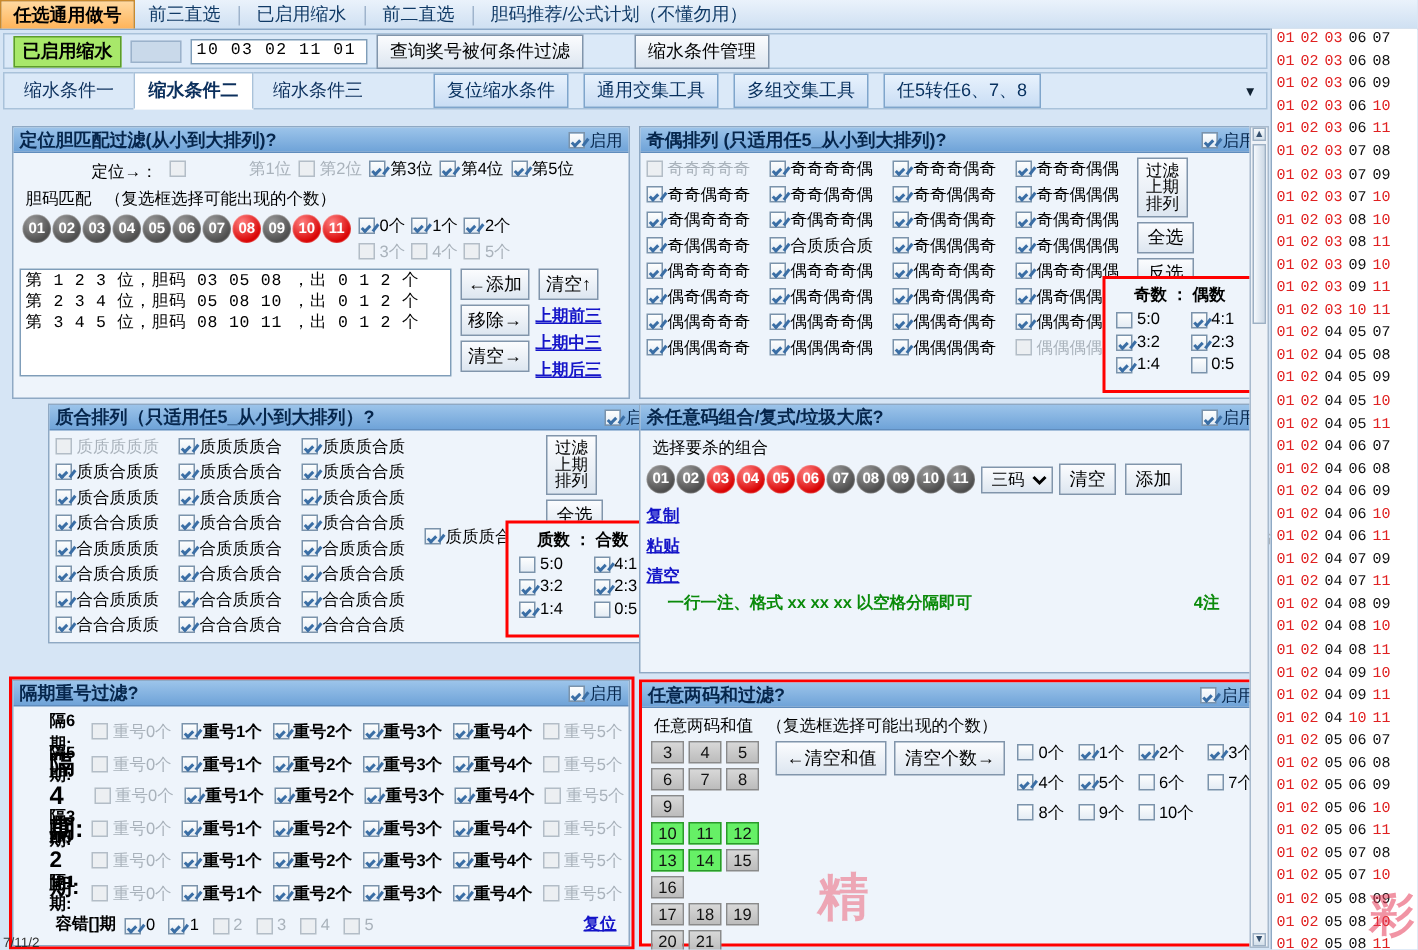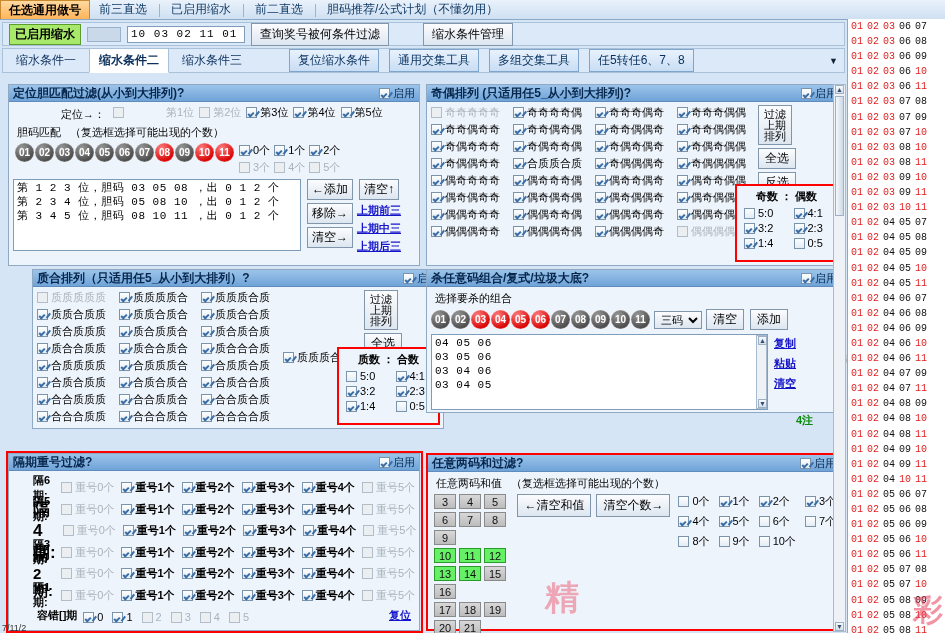--- a/index.html
+++ b/index.html
@@ -639,58 +639,47 @@
             <span>1:4</span>
           </span>
           <span class="cbl">
             <span class="cb"></span>
             <span>0:5</span>
           </span>
         </div>
     </div>
   </div>
 
-  <div class="panel" style="left:426px; top:269px; width:416px; height:144px;">
+  <div class="panel" style="left:426px; top:269px; width:416px; height:180px;">
     <div class="ptitle">
       <span>杀任意码组合/复式/垃圾大底?</span>
       <span class="en">
         <span class="cb on"></span>
         <span>启用</span>
       </span>
     </div>
     <div class="pbody">
       <div style="font-size:11px; margin:1px 0 3px 4px;">选择要杀的组合</div>
       <div style="display:flex; align-items:center;">
         <div id="kc-balls"><span class="ball">01</span><span class="ball">02</span><span class="ball red">03</span><span class="ball red">04</span><span class="ball red">05</span><span class="ball red">06</span><span class="ball">07</span><span class="ball">08</span><span class="ball">09</span><span class="ball">10</span><span class="ball">11</span></div>
         <select class="btn" style="padding:1px 2px; margin-left:3px; font-size:11px;">
           <option>三码</option>
         </select>
         <button class="btn" style="padding:1px 6px; margin-left:4px;">清空</button>
         <button class="btn" style="padding:1px 6px; margin-left:6px;">添加</button>
       </div>
       <div style="display:flex; gap:6px; margin-top:4px;">
-        <div style="position:relative; width:337px;">
-          <div class="listbox" id="kc-list" style="width:337px; height:76px;">
-              <div>04 05 06</div>
-              <div>03 05 06</div>
-              <div>03 04 06</div>
-              <div>03 04 05</div>
-            </div>
-          <div class="vscroll" style="right:1px; top:1px; width:11px; height:74px;">
-            <div class="ar" style="top:0">▲</div>
-            <div class="ar" style="bottom:0">▼</div>
-          </div>
-        </div>
         <div style="display:flex; flex-direction:column; gap:5px; padding-top:2px;">
           <a class="lnk">复制</a>
           <a class="lnk">粘贴</a>
           <a class="lnk">清空</a>
         </div>
       </div>
       <div style="display:flex; align-items:center; margin-top:3px;">
+        <span style="font-size:11px; font-weight:bold; color:#0a8a0a; padding-left:14px;">一行一注、格式 xx xx xx 以空格分隔即可</span>
         <span style="margin-left:auto; font-size:11px; font-weight:bold; color:#0a8a0a; padding-right:24px;">4注</span>
       </div>
     </div>
   </div>
 
   <div class="panel" style="left:8px; top:453px; width:412px; height:178px;">
     <div class="ptitle">
       <span>隔期重号过滤?</span>
       <span class="en">
         <span class="cb on"></span>

